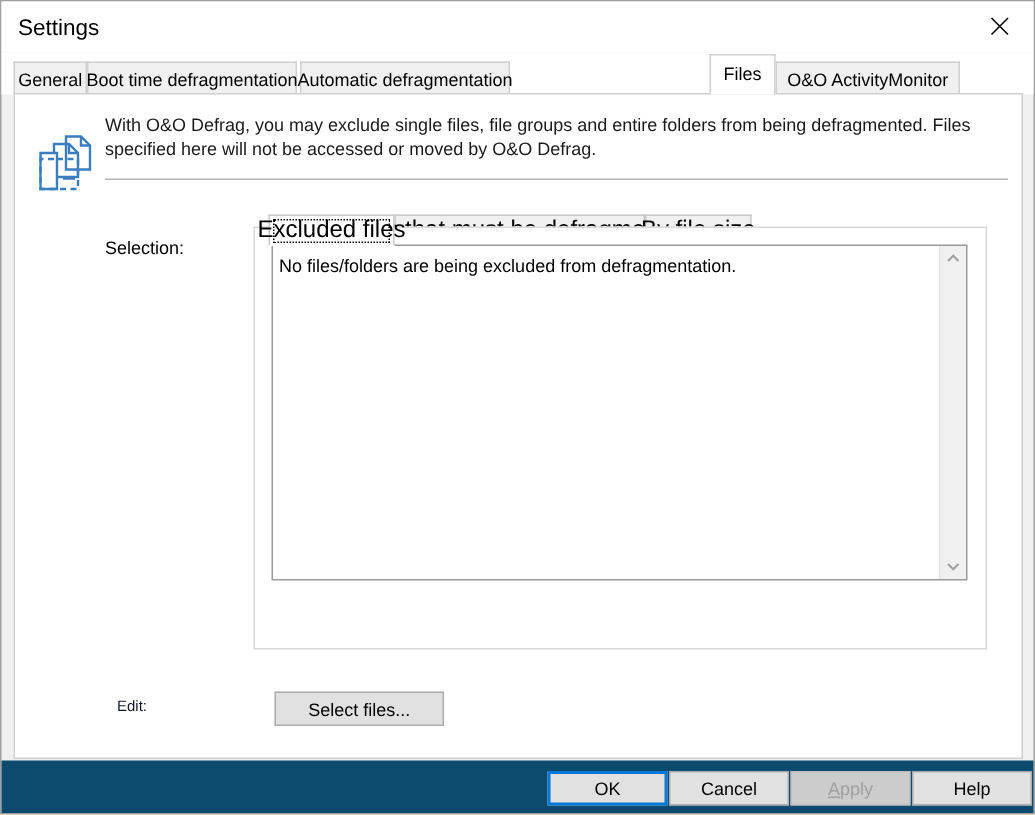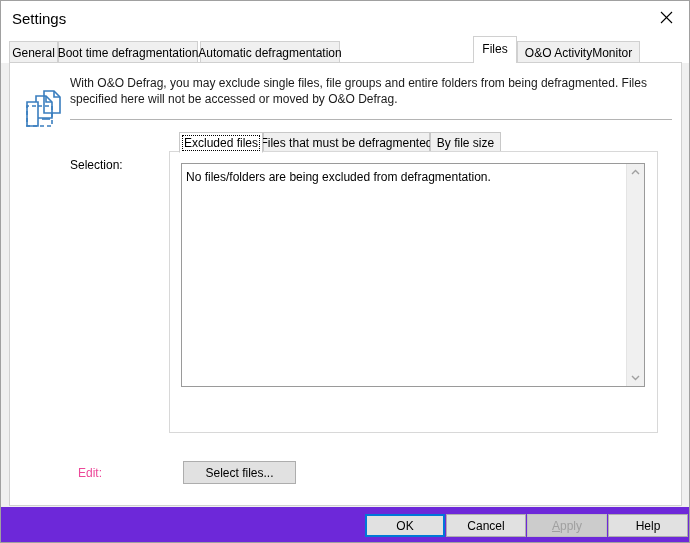--- a/index.html
+++ b/index.html
@@ -131,47 +131,47 @@
     position: absolute;
     left: 60px;
     top: 95px;
     font-size: 12px;
     color: #000000;
   }
   .edit-label {
     position: absolute;
     left: 68px;
     top: 403px;
-    font-size: 12px;
-    color: #ec4899;
+    font-size: 10px;
+    color: #0f172a;
   }
 
   
   .inner-tabwrap {
     position: absolute;
     left: 159px;
     top: 68px;
     width: 489px;
     height: 302px;
   }
   .itab-strip {
     position: absolute;
     left: 0; top: 0;
     width: 489px;
     height: 21px;
   }
   .itab {
     position: absolute;
-    top: 1px;
+    top: 12px;
     height: 21px;
     box-sizing: border-box;
     background: #f0f0f0;
     border: 1px solid #c8c8c8;
     border-bottom: none;
-    font-size: 12px;
+    font-size: 16px;
     display: flex;
     align-items: center;
     justify-content: center;
     padding: 0 8px;
     white-space: nowrap;
     color: #000000;
   }
   .itab.selected {
     background: #ffffff;
     border-bottom: 1px solid #ffffff;
@@ -276,21 +276,21 @@
     height: 23px;
   }
 
   
   .bottombar {
     position: absolute;
     left: 0;
     top: 506px;
     width: 688px;
     height: 35px;
-    background: #6d28d9;
+    background: #0c4a6e;
   }
   .bbtn {
     position: absolute;
     top: 7px;
     width: 80px;
     height: 23px;
   }
   .u { text-decoration: underline; }
 </style>
 </head>

